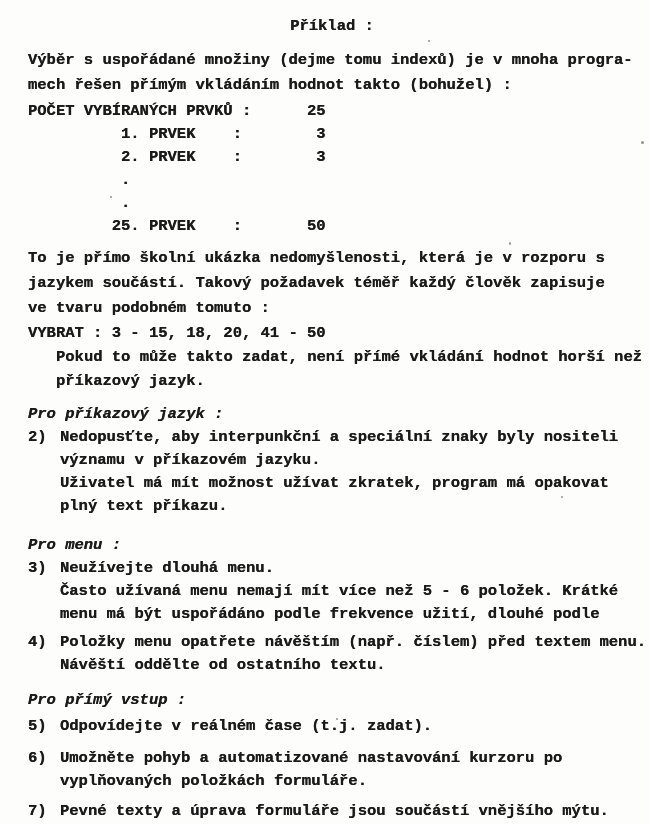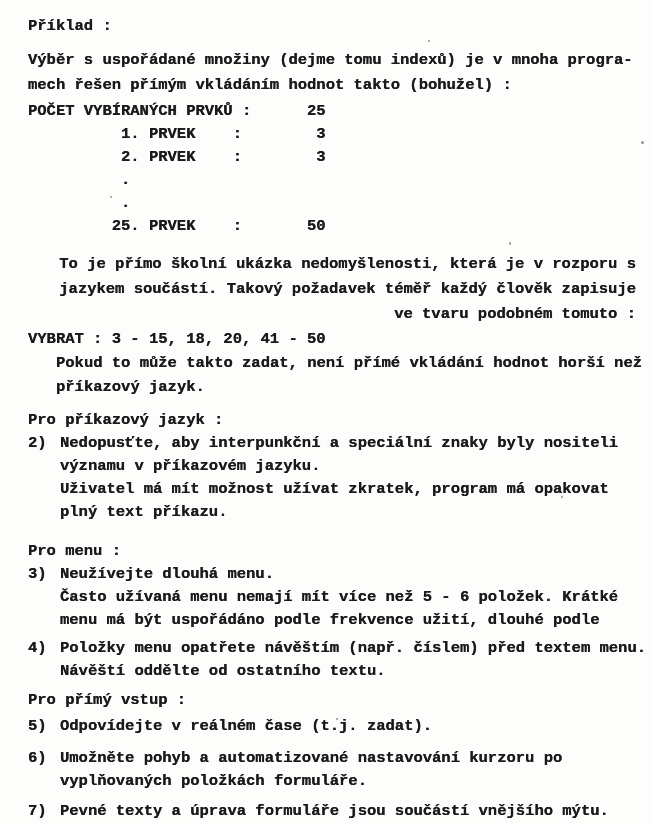--- a/index.html
+++ b/index.html
@@ -11,30 +11,30 @@
     font-weight:700;
     font-size:15.5px;
     position:relative;
     overflow:hidden;
   }
   .page{
     padding:14px 14px 0 28px;
     text-shadow:0 0 .6px rgba(25,25,25,.85), .5px .4px 0 rgba(25,25,25,.22);
   }
   .line{white-space:pre;}
-  .heading{line-height:24px;margin:0 0 10px 0;}
+  .heading{line-height:24px;margin:0 0 10px 0;text-align:center;}
   .para-intro{line-height:25px;}
   .listing{line-height:23px;margin-top:2px;}
-  .para-remark{line-height:25px;margin-top:14px;text-align:right;}
+  .para-remark{line-height:25px;margin-top:8px;}
   .vybrat{line-height:24px;}
   .para-conclusion{line-height:24px;margin-left:28px;}
-  .section-label{line-height:23px;}
+  .section-label{line-height:23px;font-style:italic;}
   .sec-command{margin-top:10px;}
   .sec-menu{margin-top:16px;}
-  .sec-direct{margin-top:6px;}
+  .sec-direct{margin-top:12px;}
   .item{display:flex;line-height:23px;}
   .item .num{width:32px;flex:none;}
   .item .body{flex:1;}
   .i4{margin-top:5px;}
   .i5{margin-top:3px;}
   .i6{margin-top:9px;}
   .i7{margin-top:7px;}
   .speck{position:absolute;background:#3a3a3a;border-radius:50%;opacity:.55;}
 </style>
 </head>

